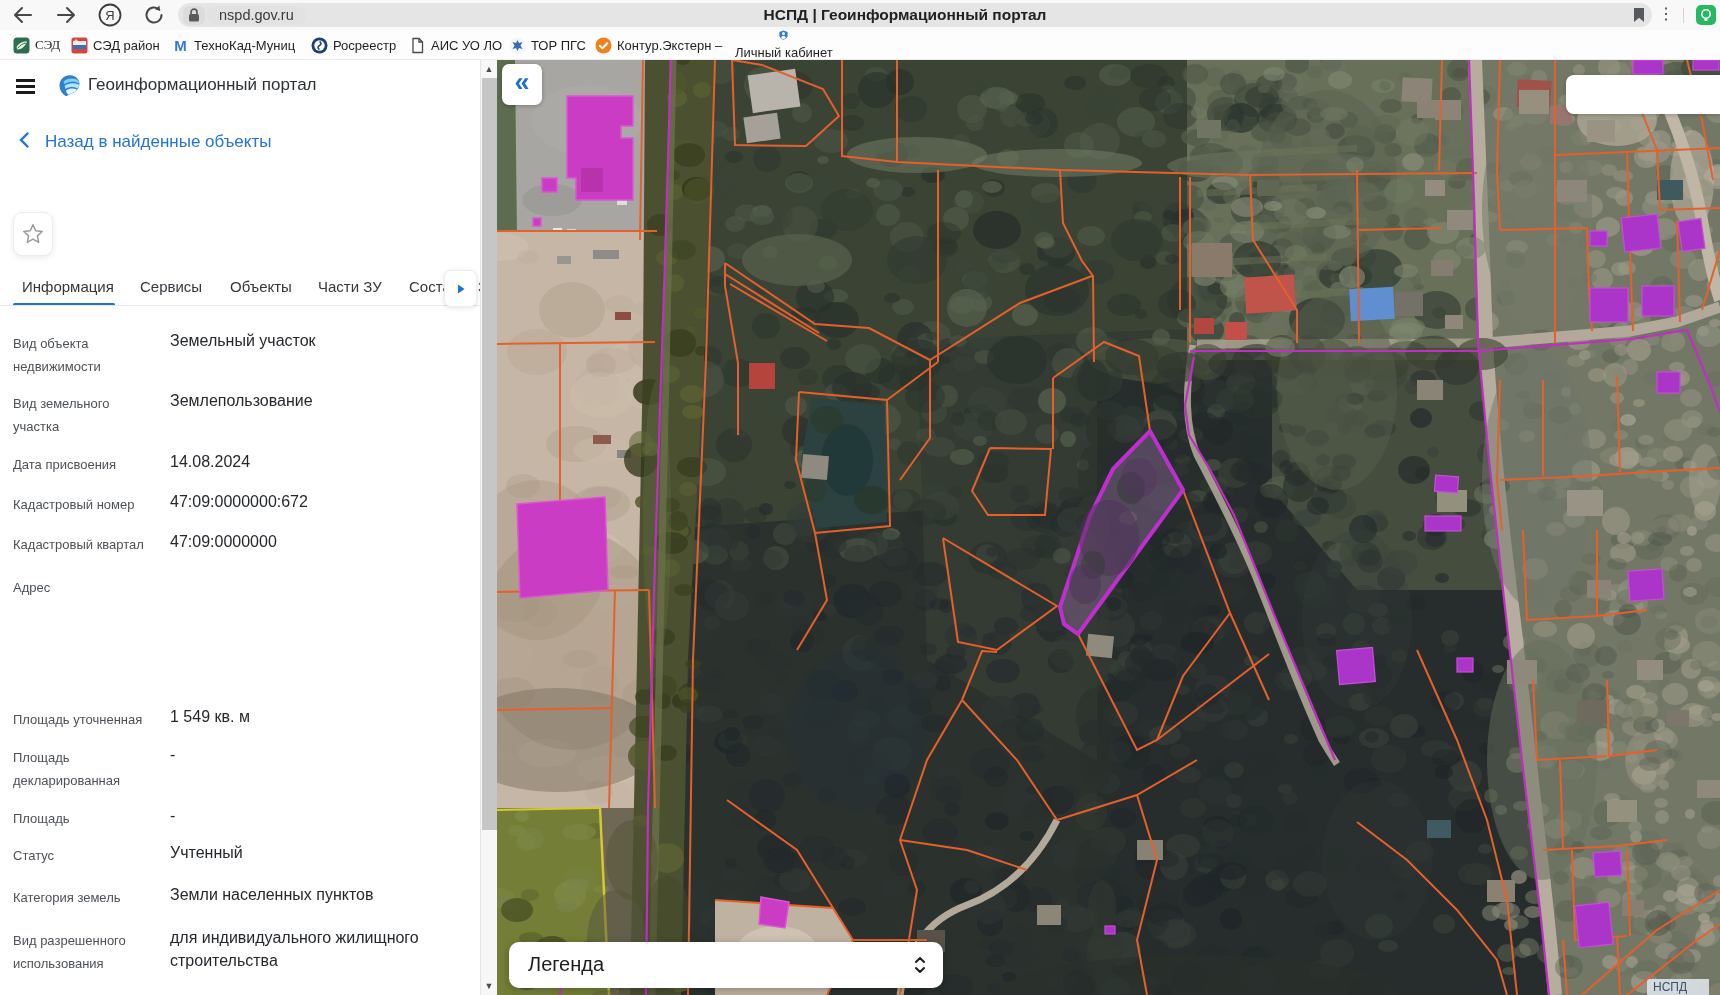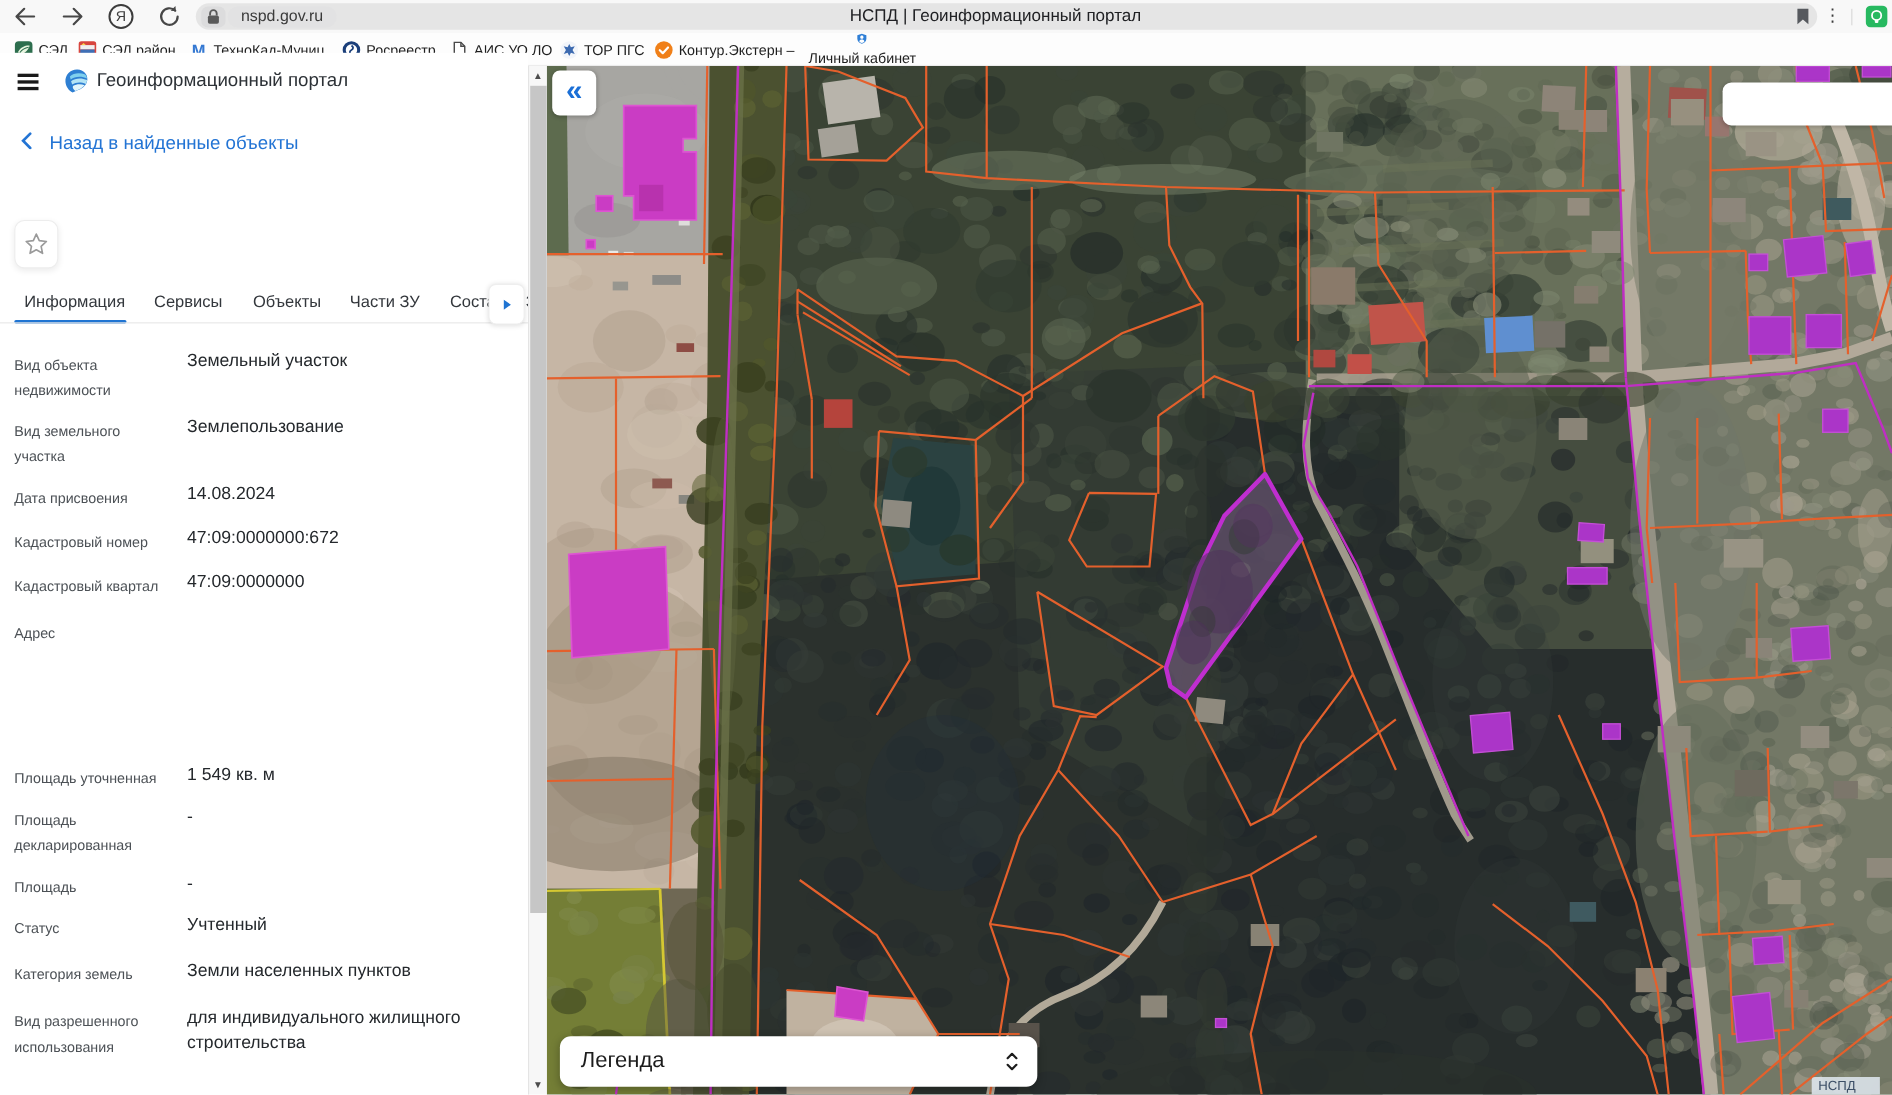--- a/index.html
+++ b/index.html
@@ -1,24 +1,24 @@
 <!DOCTYPE html>
 <html lang="ru"><head><meta charset="utf-8">
 <style>
 * { margin:0; padding:0; box-sizing:border-box; }
 html,body { width:1720px; height:995px; overflow:hidden; font-family:"Liberation Sans", sans-serif; background:#fff; }
 #topbar { position:absolute; left:0; top:0; width:1720px; height:30px; background:#f8f8f8; }
 #omni { position:absolute; left:178px; top:3px; width:1474px; height:24px; background:#e5e5e5; border-radius:13px; }
 #lockbadge { position:absolute; left:5px; top:2.5px; width:22px; height:19px; background:#dcdcdd; border-radius:6px; display:flex; align-items:center; justify-content:center; }
 #domain { position:absolute; left:29px; top:2.5px; height:19px; background:#e2e2e3; border-radius:9px; padding:0 12px; font-size:14.5px; color:#3a3a3a; line-height:19px; }
-#tabtitle { position:absolute; left:0; top:0; width:1454px; text-align:center; font-size:15.5px; color:#202124; line-height:24px; }
+#tabtitle { position:absolute; left:0; top:0; width:1454px; text-align:center; font-size:15.5px; color:#202124; line-height:24px;font-weight:bold; }
 .navic { position:absolute; top:1px; }
 #bookbar { position:absolute; left:0; top:30px; width:1720px; height:30px; background:#fdfdfd; border-bottom:1px solid #ececec; }
 .bm { position:absolute; top:0; height:30px; display:flex; align-items:center; gap:5px; font-size:13px; color:#1f1f1f; white-space:nowrap; }
-#panel { position:absolute; left:0; top:48px; width:480px; height:935px; background:#ffffff;text-decoration:underline; }
+#panel { position:absolute; left:0; top:60px; width:480px; height:935px; background:#ffffff;text-decoration:underline; }
 #burger span { display:block; width:19px; height:2.6px; background:#1a1a1a; margin-bottom:3.6px; }
 #ptitle { position:absolute; left:88px; top:15px; font-size:17px; color:#2c3136; }
 #backlink { position:absolute; left:45px; top:72px; font-size:17px; color:#2374d4; }
 #backchev { position:absolute; left:19px; top:72px; width:10px; height:16px; }
 #h1 { position:absolute; left:13px; top:110px; font-size:22px; color:#30343a; letter-spacing:0.2px; }
 #star { position:absolute; left:13px; top:152px; width:40px; height:44px; background:#fff; border:1px solid #ededed; border-radius:9px; box-shadow:0 2px 6px rgba(0,0,0,0.08); display:flex; align-items:center; justify-content:center; }
 .tab { position:absolute; top:218px; font-size:15px; color:#33373c; }
 #tabline { position:absolute; left:13px; top:243px; width:102px; height:3px; background:#1f74d2; border-radius:2px; }
 #sep { position:absolute; left:0; top:245px; width:480px; height:1px; background:#e7e7e7; }
 #tabarrow { position:absolute; left:444px; top:210px; width:33px; height:37px; background:#fff; border:1px solid #eee; border-radius:7px; box-shadow:0 1px 5px rgba(0,0,0,0.12); display:flex; align-items:center; justify-content:center; }
@@ -67,21 +67,21 @@
       </svg></div>
   <div class="navic" style="left:1658px;top:4px;font-size:16px;color:#3c3c3c;letter-spacing:0;">⋮</div>
   <div class="navic" style="left:1683px;top:8px;width:1px;height:15px;background:#d6d6d6;"></div>
   <div class="navic" style="left:1696px;top:5px;"><svg width="20" height="20" viewBox="0 0 20 20">
         <rect x="0" y="0" width="20" height="20" rx="5" fill="#27b960"></rect>
         <circle cx="10" cy="9" r="4.2" fill="none" stroke="#ffffff" stroke-width="1.6"></circle>
         <rect x="8.4" y="13" width="3.2" height="3" rx="1" fill="#ffffff"></rect>
       </svg></div>
 </div>
 <div id="bookbar">
-  <div class="bm" style="left:13px;">
+  <div class="bm" style="left:13px;font-family:Liberation Serif, serif;">
       <svg width="17" height="17" viewBox="0 0 17 17">
         <rect x="0.5" y="0.5" width="16" height="16" rx="3.5" fill="#2d6e4e"></rect>
         <path d="M3.5 10 C6 5.5 11 4 14 4.5 C12.5 9 8.5 12.5 4.5 12.5 Z" fill="#e8f5e0"></path>
         <path d="M5 11 C7 8 10 6.5 13 6" stroke="#2d6e4e" stroke-width="1" fill="none"></path>
       </svg>
       <span>СЭД</span>
     </div>
   <div class="bm" style="left:71px;">
       <svg width="17" height="17" viewBox="0 0 17 17">
         <rect x="0.5" y="0.5" width="16" height="16" rx="2.5" fill="#d8453e"></rect>

